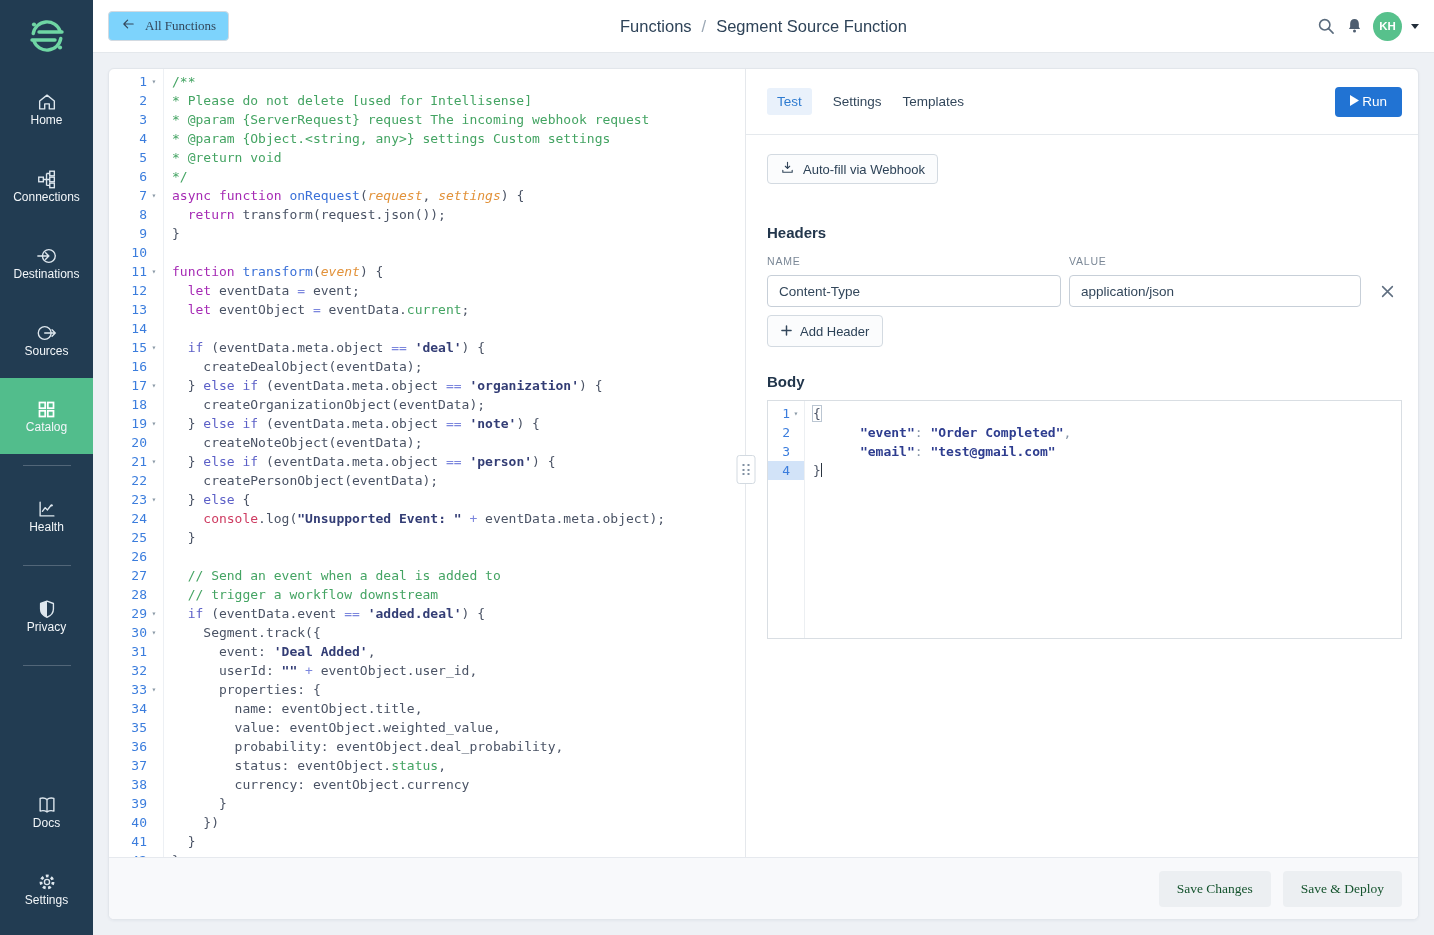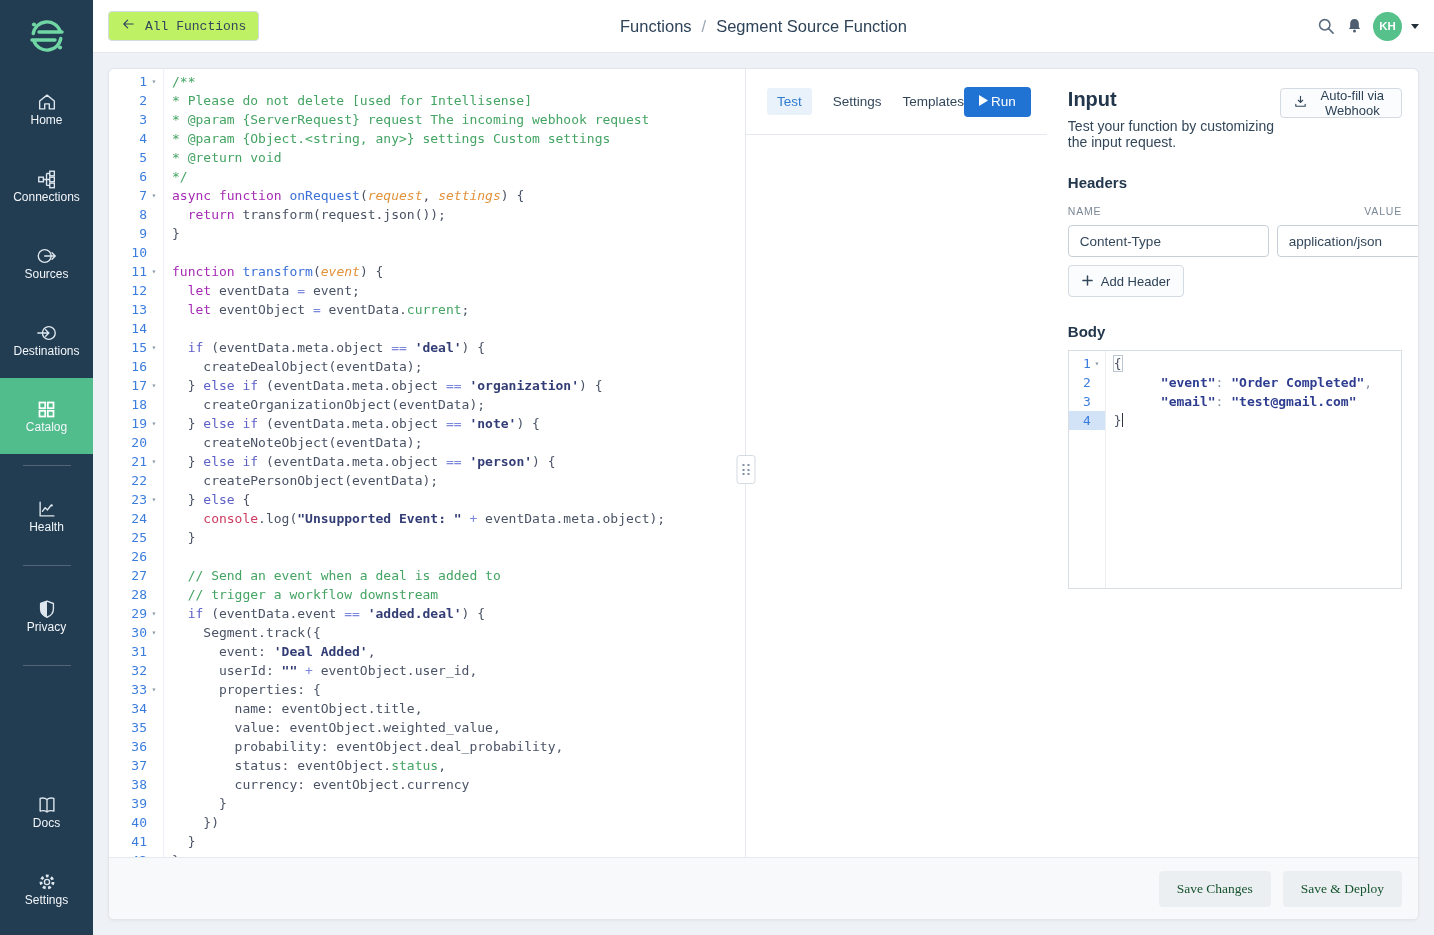--- a/index.html
+++ b/index.html
@@ -12,21 +12,21 @@
   .nav-item{height:77px;display:flex;flex-direction:column;align-items:center;justify-content:center;gap:0;cursor:pointer}
   .nav-item .lbl{font-size:12px;color:#F2F6F9}
   .nav-item.active{background:#52BD8C;height:76px}
   .nav-div{width:48px;border-top:1px solid rgba(255,255,255,.22);margin:11px auto;flex-shrink:0}
   .side-spacer{height:96px;flex-shrink:0}
   .nav-item svg{display:block}
 
   
   .main{flex:1;display:flex;flex-direction:column;min-width:0}
   .topbar{height:53px;background:#fff;border-bottom:1px solid #E4E8EC;display:flex;align-items:center;padding:0 15px;position:relative;flex-shrink:0}
-  .back-btn{height:30px;border:1px solid #D3DAE1;background:#bef264;border-radius:4px;display:inline-flex;align-items:center;gap:9px;padding:0 12px;font-size:13px;color:#33475B;cursor:pointer;font-family:Liberation Mono, monospace}
+  .back-btn{height:30px;border:1px solid #D3DAE1;background:#7dd3fc;border-radius:4px;display:inline-flex;align-items:center;gap:9px;padding:0 12px;font-size:13px;color:#33475B;cursor:pointer;font-family:Liberation Serif, serif}
   .breadcrumb{position:absolute;left:0;right:0;display:flex;justify-content:center;align-items:center;font-size:16.5px;font-weight:500;color:#2E4358;pointer-events:none}
   .breadcrumb .sep{margin:0 10px;color:#9AA7B4;font-weight:400}
   .top-icons{margin-left:auto;display:flex;align-items:center;gap:9px;position:relative;z-index:1}
   .icon-btn{background:none;border:none;cursor:pointer;display:flex;align-items:center}
   .avatar{width:29px;height:29px;border-radius:50%;background:#57C18C;color:#fff;font-size:11.5px;font-weight:bold;display:flex;align-items:center;justify-content:center;cursor:pointer}
   .caret-down{width:0;height:0;border-left:4.5px solid transparent;border-right:4.5px solid transparent;border-top:5px solid #222E3A;display:inline-block;cursor:pointer}
 
   
   .content{flex:1;padding:15px}
   .card{background:#fff;border:1px solid #E2E6EB;border-radius:6px;height:852px;display:flex;flex-direction:column;overflow:hidden;box-shadow:0 1px 3px rgba(25,45,70,.05)}
@@ -55,33 +55,33 @@
   .tk-brk{color:#4A5365;outline:1px solid #BBC6D2}
   .tk-jstr{color:#2E3D8F;font-weight:bold}
   .tk-jpn{color:#8593A6}
   .caret{display:inline-block;width:1px;height:14px;background:#2B3440;vertical-align:-2px}
 
   .drag-handle{position:absolute;left:637px;top:386px;transform:translateX(-50%);width:19px;height:29px;background:#fff;border:1px solid #D3DAE1;border-radius:3px;display:flex;align-items:center;justify-content:center;cursor:col-resize;z-index:2}
   .drag-dots{display:grid;grid-template-columns:2px 2px;gap:2.5px}
   .drag-dots i{width:2px;height:2px;background:#8090A2}
 
   
-  .panel{flex:1;display:flex;flex-direction:row;min-width:0}
+  .panel{flex:1;display:flex;flex-direction:column;min-width:0}
   .panel-header{height:66px;border-bottom:1px solid #E5E9ED;display:flex;align-items:center;padding:0 16px 0 21px;flex-shrink:0}
   .tabs{display:flex;align-items:center;gap:21px}
   .tab{font-size:13.5px;color:#33475B;cursor:pointer;background:none;border:none;font-family:inherit;padding:0}
   .tab.active{color:#2E7BD0;background:#E9F1FB;padding:6px 10px;border-radius:3px}
   .run-btn{margin-left:auto;height:30px;background:#2173D3;border:none;border-radius:4px;color:#fff;font-size:13.5px;font-weight:500;display:inline-flex;align-items:center;gap:3px;padding:0 15px;cursor:pointer;font-family:inherit}
 
   .panel-body{padding:19px 16px 0 21px;overflow:hidden}
   .input-row{display:flex;justify-content:space-between;align-items:flex-start}
   .input-title{font-size:20px;font-weight:600;color:#22364C}
   .subtitle{font-size:14px;color:#33475B;margin-top:7px}
   .autofill-btn{height:30px;border:1px solid #D3DAE1;background:#FBFCFD;border-radius:4px;display:inline-flex;align-items:center;gap:8px;padding:0 12px;font-size:13px;color:#2D4257;cursor:pointer;font-family:inherit}
-  .section-title{font-size:15px;font-weight:700;color:#22364C;margin:24px 0 14px}
+  .section-title{font-size:15px;font-weight:700;color:#22364C;margin:40px 0 14px}
   .hdr-labels{display:flex;font-size:10.5px;letter-spacing:.8px;color:#7A8796;font-weight:500;margin-bottom:8px}
   .hdr-labels .l1{width:302px}
   .hdr-row{display:flex;align-items:center}
   .txt{width:294px;height:32px;border:1px solid #C7CFD8;border-radius:4px;padding:0 11px;font-size:13.5px;color:#33475B;font-family:inherit;background:#fff}
   .txt.val{width:292px;margin-left:8px}
   .remove-btn{margin-left:18px;background:none;border:none;cursor:pointer;display:flex;align-items:center;padding:2px}
   .add-header-btn{margin-top:8px;height:32px;border:1px solid #D3DAE1;background:#FBFCFD;border-radius:4px;display:inline-flex;align-items:center;gap:8px;padding:0 13px;font-size:13px;color:#2D4257;cursor:pointer;font-family:inherit}
   .body-title{margin-top:26px;margin-bottom:10px}
   .body-editor{border:1px solid #D9DEE3;height:239px;position:relative;overflow:hidden;padding-top:3px;background:#fff}
   .body-editor::before{content:"";position:absolute;top:0;bottom:0;left:36px;border-left:1px solid #ECEFF2}
@@ -127,35 +127,35 @@
           <rect x="15" y="16.5" width="5" height="5"></rect>
         <path d="M8 12.5 H11.5 M11.5 6 V19 M11.5 6 H15 M11.5 12.5 H15 M11.5 19 H15"></path>
       </svg>
     </span>
     <span class="lbl">Connections</span>
   </div>
 
   <div class="nav-item">
     <span>
       <svg width="22" height="22" viewBox="0 0 24 24" fill="none" stroke="#DEE7EE" stroke-width="1.5" stroke-linecap="round">
+        <circle cx="14" cy="12" r="7"></circle>
+        <path d="M2 12 H14 M10.5 8.5 L14 12 L10.5 15.5"></path>
+      </svg>
+    </span>
+    <span class="lbl">Destinations</span>
+  </div>
+
+  <div class="nav-item">
+    <span>
+      <svg width="22" height="22" viewBox="0 0 24 24" fill="none" stroke="#DEE7EE" stroke-width="1.5" stroke-linecap="round">
         <circle cx="9.5" cy="12" r="7"></circle>
         <path d="M9.5 12 H21 M17.5 8.5 L21 12 L17.5 15.5"></path>
       </svg>
     </span>
     <span class="lbl">Sources</span>
-  </div>
-
-  <div class="nav-item">
-    <span>
-      <svg width="22" height="22" viewBox="0 0 24 24" fill="none" stroke="#DEE7EE" stroke-width="1.5" stroke-linecap="round">
-        <circle cx="14" cy="12" r="7"></circle>
-        <path d="M2 12 H14 M10.5 8.5 L14 12 L10.5 15.5"></path>
-      </svg>
-    </span>
-    <span class="lbl">Destinations</span>
   </div>
 
   <div class="nav-item active">
     <span>
       <svg width="21" height="21" viewBox="0 0 24 24" fill="none" stroke="#FFFFFF" stroke-width="2">
         <rect x="4" y="4" width="6.5" height="6.5"></rect>
           <rect x="13.5" y="4" width="6.5" height="6.5"></rect>
         <rect x="4" y="13.5" width="6.5" height="6.5"></rect>
           <rect x="13.5" y="13.5" width="6.5" height="6.5"></rect>
       </svg>
@@ -572,24 +572,20 @@
                 <svg width="9" height="11" viewBox="0 0 9 11">
                     <polygon points="0,0 9,5.5 0,11" fill="#fff"></polygon>
                   </svg>
               </span>
               <span>Run</span>
             </button>
           </div>
 
           <div class="panel-body">
             <div class="input-row">
-              <div>
-                <h2 class="input-title">Input</h2>
-                <p class="subtitle">Test your function by customizing the input request.</p>
-              </div>
               <button class="autofill-btn">
                 <span>
                   <svg width="15" height="15" viewBox="0 0 24 24" fill="none" stroke="#33475B" stroke-width="1.8" stroke-linecap="round" stroke-linejoin="round">
                     <path d="M12 3.5 V13.5 M8.5 10 L12 13.5 L15.5 10 M4.5 16.5 V19.5 H19.5 V16.5"></path>
                   </svg>
                 </span>
                 <span>Auto-fill via Webhook</span>
               </button>
             </div>
 

